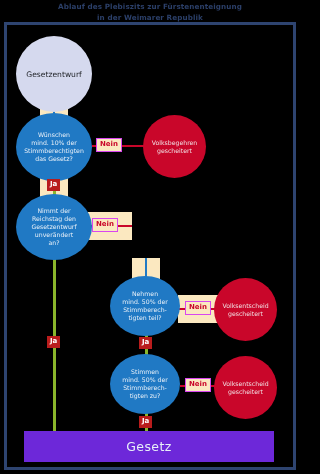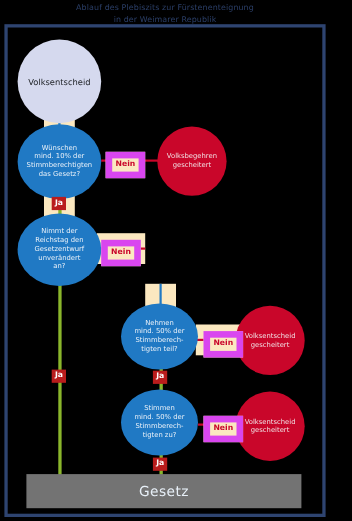--- a/index.html
+++ b/index.html
@@ -29,21 +29,21 @@
 
   
   #title {
     position: absolute;
     left: 0;
     top: 1px;
     width: 300px;
     text-align: center;
     color: #2b3f68;
     font-size: 7.2px;
-    font-weight: normal;
+    font-weight: bold;
     line-height: 11px;
     letter-spacing: .1px;
   }
 
   
   .node {
     position: absolute;
     border-radius: 50%;
     display: flex;
     align-items: center;
@@ -92,35 +92,35 @@
     font-weight: bold;
     line-height: 1;
     padding: 2px 3px 3px 3px;
     box-sizing: border-box;
     text-align: center;
     white-space: nowrap;
   }
   .badge-nein {
     background: #fbe8c0;
     color: #c9062a;
-    border: 6px solid #d946ef;
+    border: 1px solid #d946ef;
   }
   .badge-ja {
     background: #b91c1c;
     color: #ffffff;
   }
 
   
   #gesetz-bar {
     position: absolute;
     left: 24px;
     top: 431px;
     width: 250px;
     height: 31px;
-    background: #737373;
+    background: #6d28d9;
     color: #e8f0f8;
     display: flex;
     align-items: center;
     justify-content: center;
     font-size: 12.5px;
     letter-spacing: .4px;
   }
 </style>
 </head>
 <body>
@@ -153,21 +153,21 @@
   <div class="conn conn-cream" style="left:178px; top:295px; width:42px; height:28px;"></div>
   <div class="conn conn-red" style="left:178px; top:308px; width:42px; height:2px;"></div>
 
   <div class="conn conn-green" style="left:145px; top:332px; width:2.5px; height:24px;"></div>
 
   <div class="conn conn-red" style="left:180px; top:385px; width:38px; height:2px;"></div>
 
   <div class="conn conn-green" style="left:145px; top:411px; width:2.5px; height:22px;"></div>
 
   <div class="node node-lavender" style="left:16px; top:36px; width:76px; height:76px; font-size:7.6px;">
-    <span class="node-label">Volksentscheid</span>
+    <span class="node-label">Gesetzentwurf</span>
   </div>
 
   <div class="node node-blue" style="left:16px; top:113px; width:76px; height:68px; font-size:6.2px; line-height:8px;">
     <span class="node-label">Wünschen
 mind. 10% der
 Stimmberechtigten
 das Gesetz?</span>
   </div>
 
   <div class="node node-red" style="left:143px; top:115px; width:63px; height:63px; font-size:6.2px; line-height:8px;">

